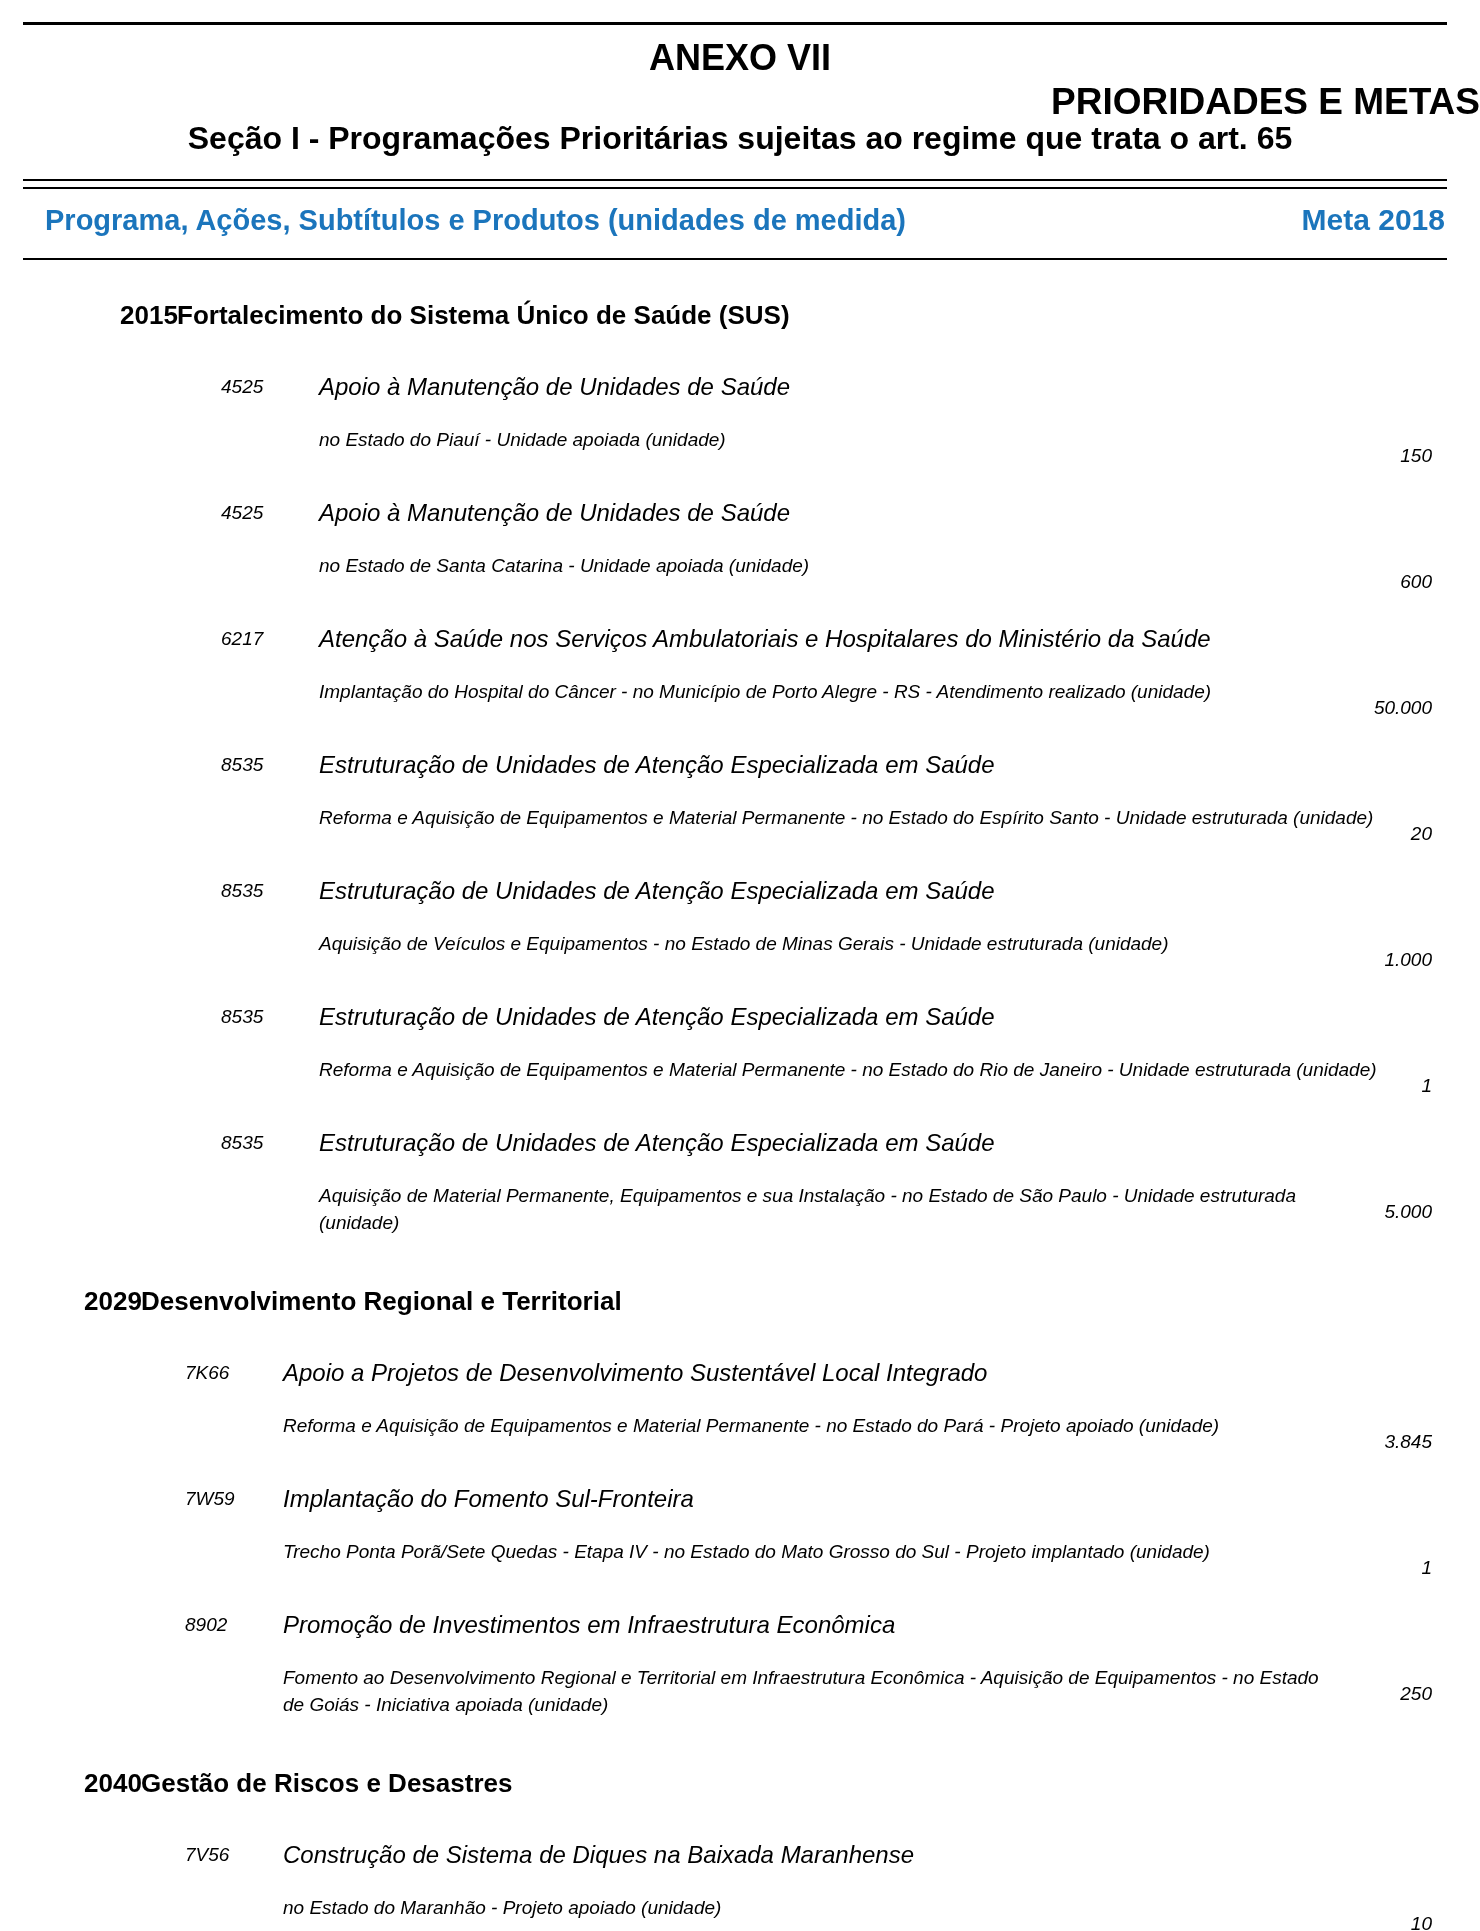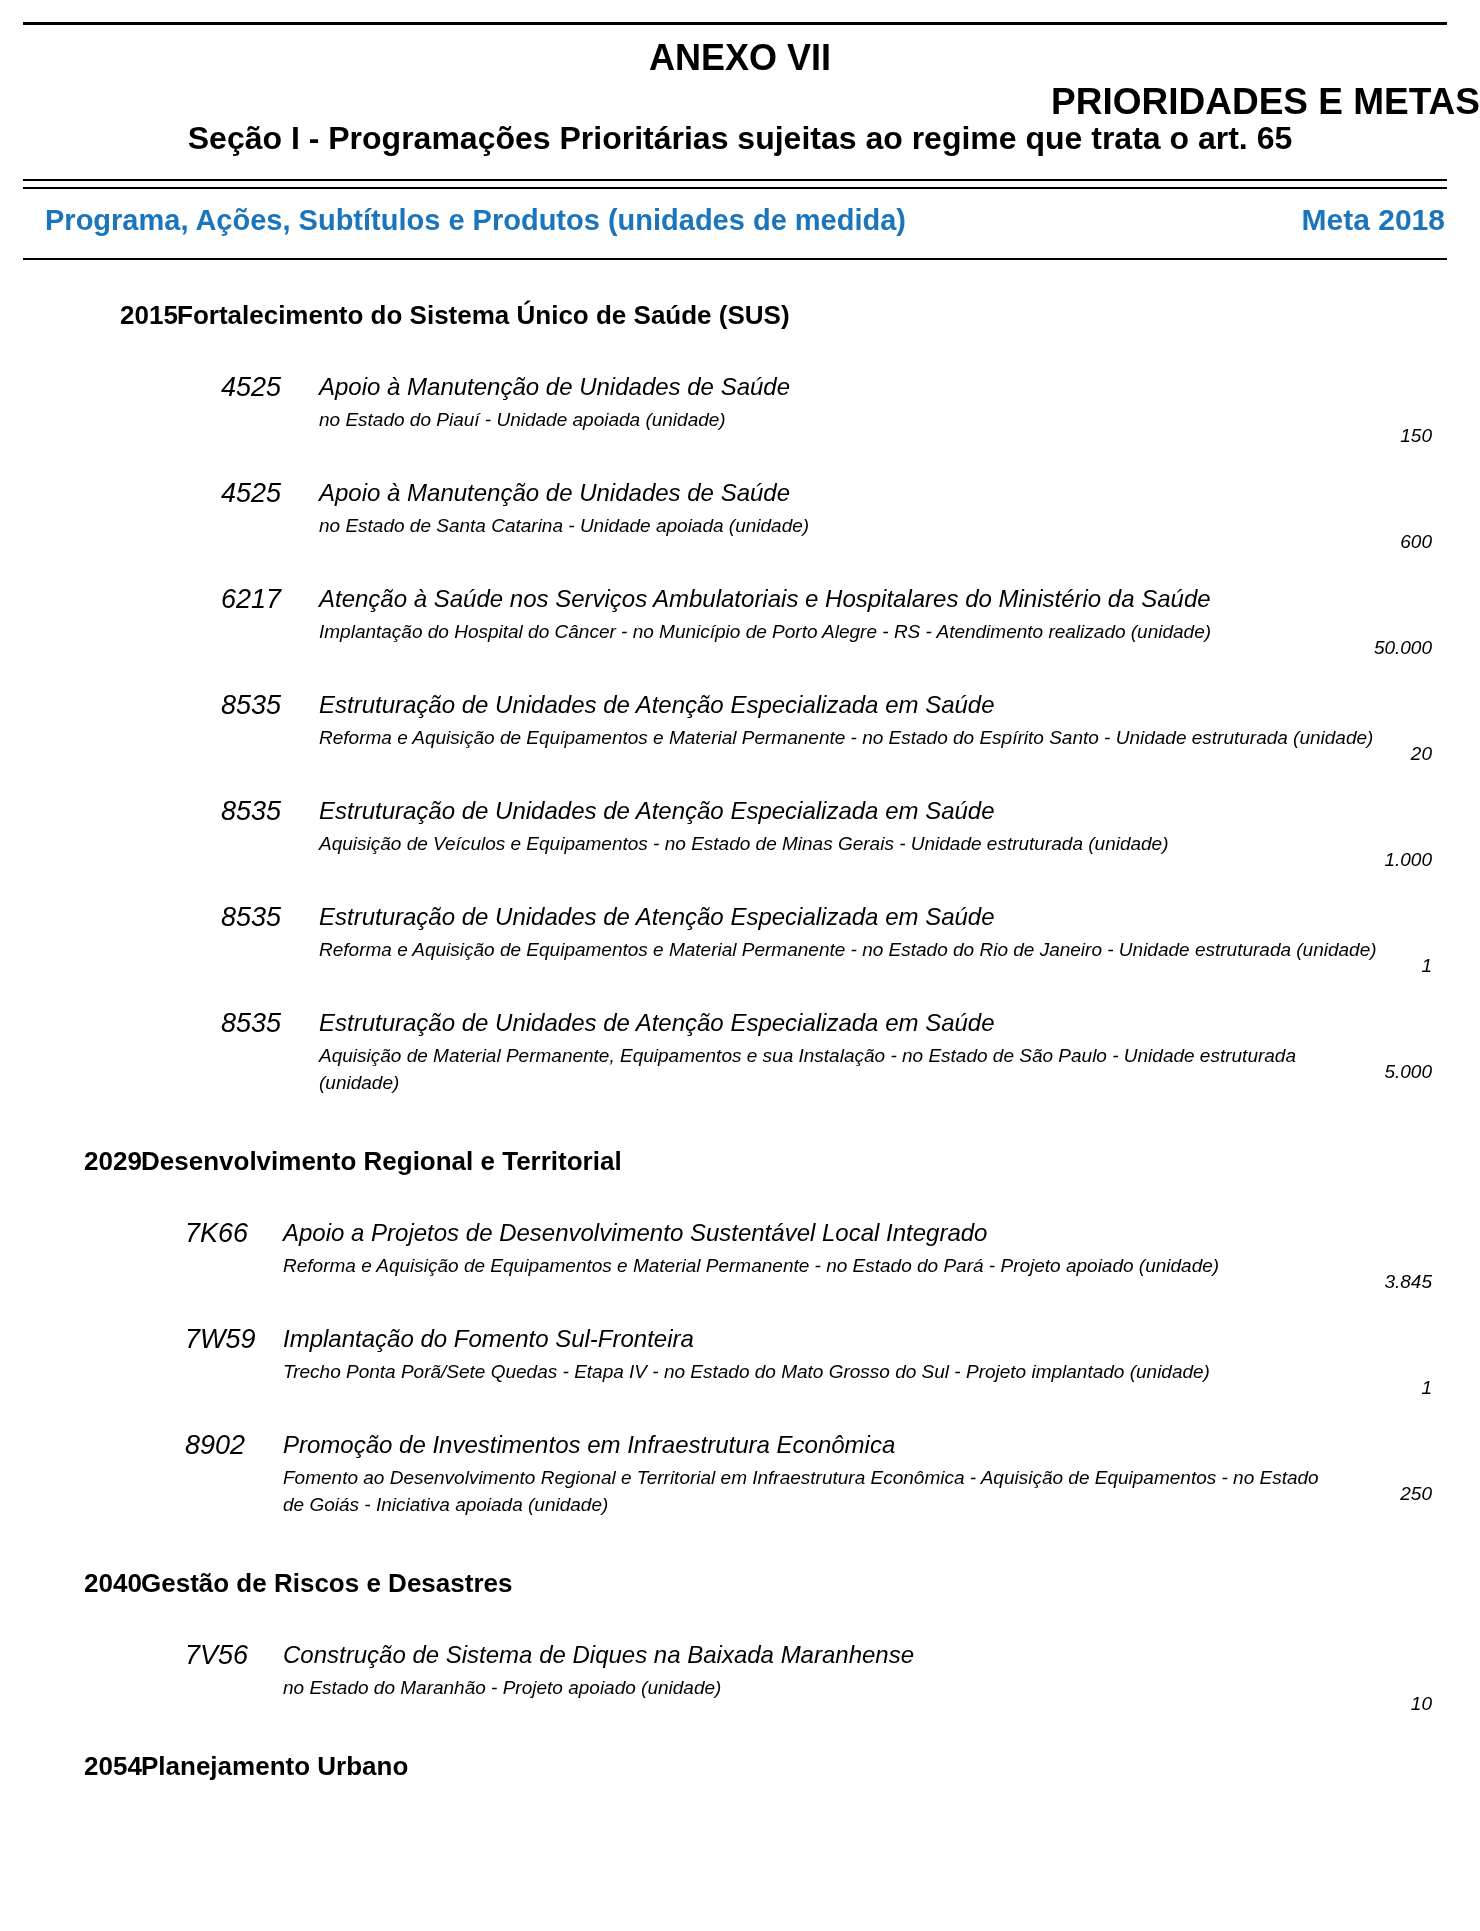--- a/index.html
+++ b/index.html
@@ -33,23 +33,23 @@
 
   
   .program { margin-top:50px; }
   .program:first-of-type { margin-top:40px;padding-left:36px; }
   .program-head { display:flex; padding-left:84px; font-weight:bold; font-size:26px; line-height:30px; }
   .program-head .p-code { width:57px; flex:none; }
 
   .action { margin-top:45px; padding:0 48px 0 185px; }
   .program-head + .action { margin-top:42px; }
   .action-title { display:flex; font-style:italic; font-size:24px; line-height:30px; }
-  .action-title .a-code { width:98px; flex:none; font-size:27px; }
+  .action-title .a-code { width:98px; flex:none; font-size:19px; }
   .action-sub {
-    position:relative; margin-left:98px; margin-top:4px;
+    position:relative; margin-left:98px; margin-top:24px;
     font-style:italic; font-size:19px; line-height:27px;
   }
   .action-sub .sub-text { max-width:1060px; }
   .action-sub .meta { position:absolute; right:0; top:16px; text-align:right; }
 </style>
 </head>
 <body>
 
 <div class="page">
 

